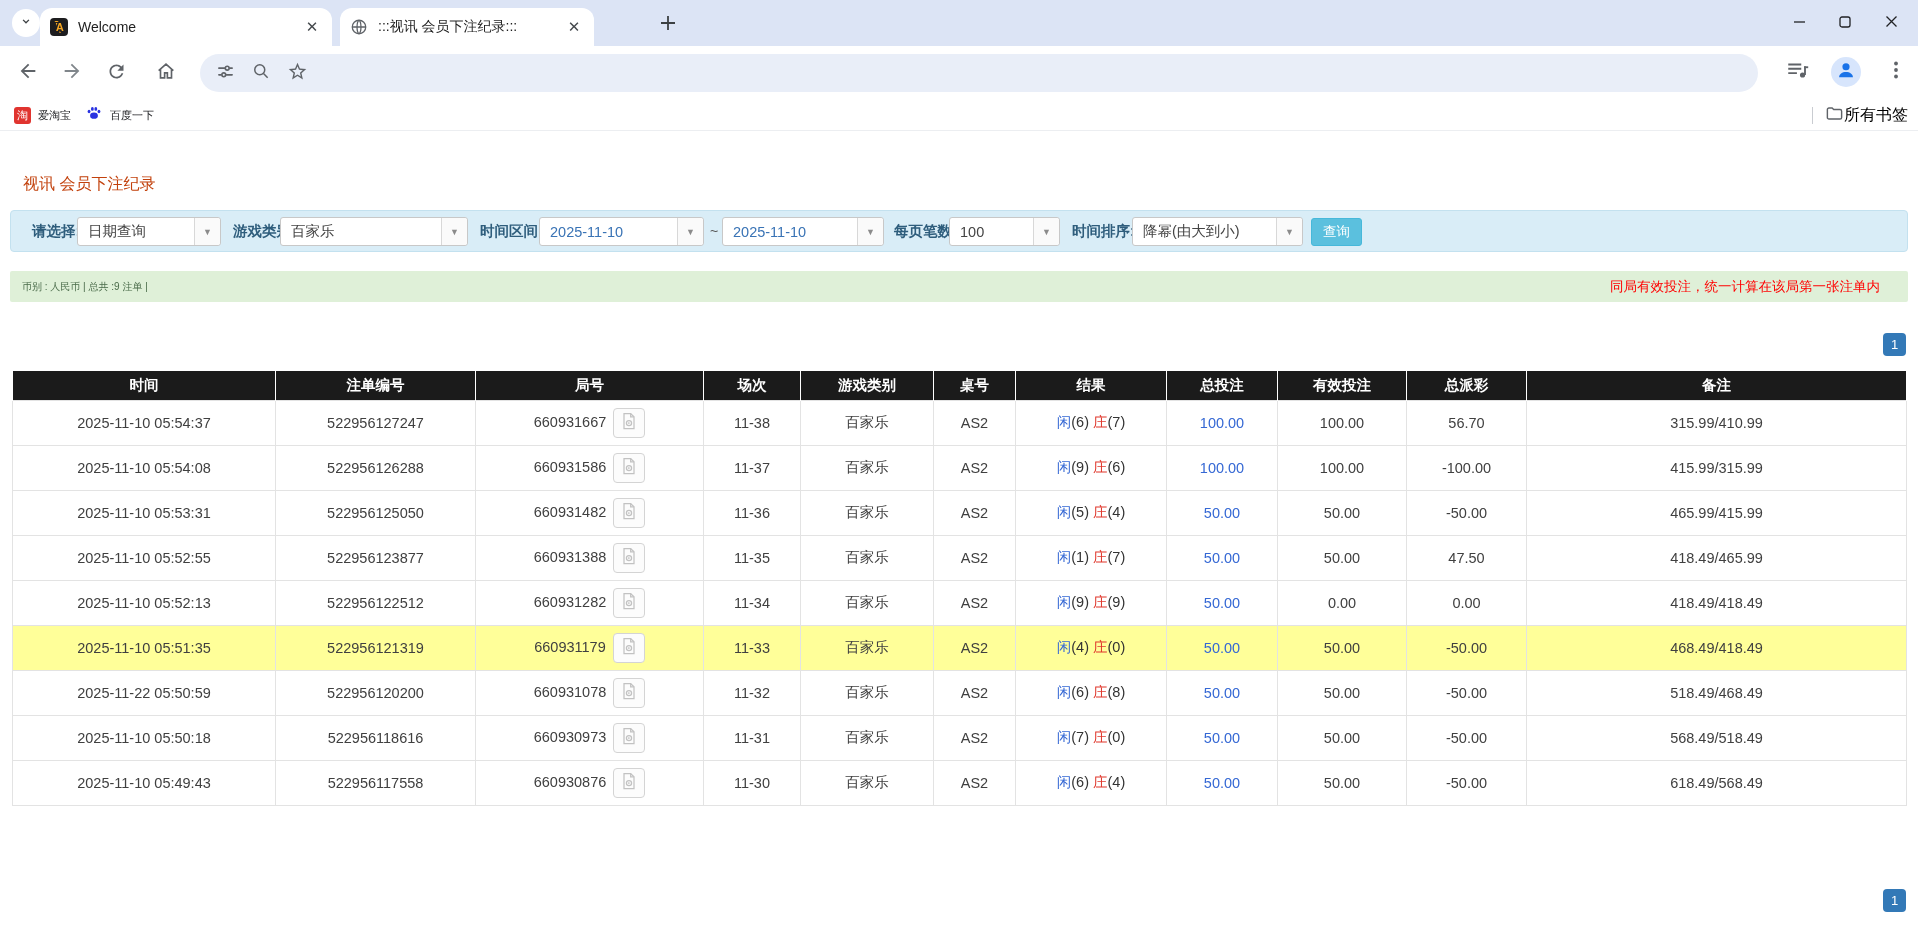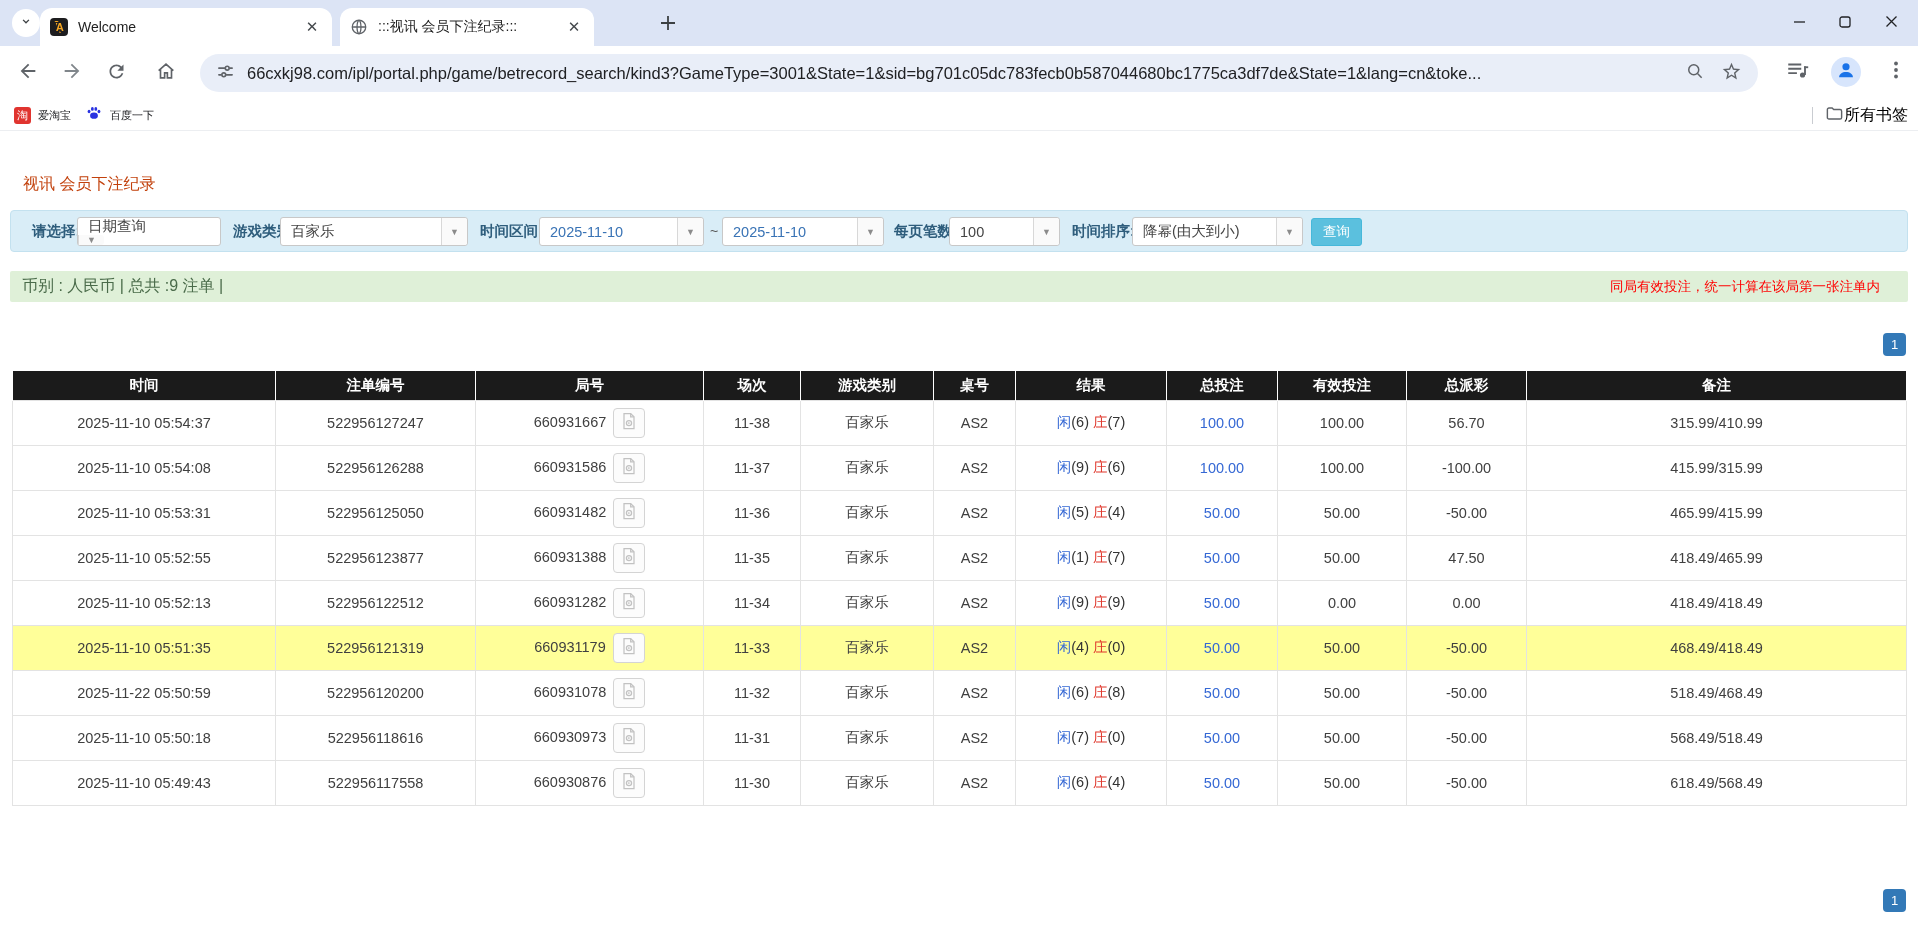--- a/index.html
+++ b/index.html
@@ -57,21 +57,21 @@
   .sel-text { flex:1; display:flex; align-items:center; padding-left:10px; font-size:14.5px; color:#444; white-space:nowrap; overflow:hidden; }
   .sel.date .sel-text { color:#3973b5; }
   .sel-arrow { width:26px; border-left:1px solid #d8d8d8; background:#fafafa; display:flex; align-items:center; justify-content:center;
     color:#8b8b8b; font-size:9px; border-radius:0 3px 3px 0; }
   .tilde { position:absolute; left:699px; top:50%; transform:translateY(-50%); color:#555; font-size:14px; }
   .search-btn { position:absolute; left:1300px; top:7px; height:28px; padding:0 11px; background:#5bc0de; color:#fff;
     border:1px solid #46b8da; border-radius:3px; font-size:13.5px; font-family:inherit; cursor:pointer; }
 
   .infobar { position:absolute; left:10px; top:140px; width:1898px; height:31px; background:#dff0d8; border-radius:2px;
     display:flex; align-items:center; justify-content:space-between; padding:0 28px 0 12px; }
-  .infobar .ltxt { font-size:16px; color:#4a6b4a; }
+  .infobar .ltxt { font-size:10px; color:#4a6b4a; }
   .infobar .rtxt { font-size:13.5px; color:#ff0000; }
 
   .page-badge { position:absolute; width:23px; height:23px; background:#3379b7; border-radius:4px; color:#fff;
     font-size:13px; display:flex; align-items:center; justify-content:center; cursor:pointer; }
   .badge-top { left:1883px; top:202px; }
   .badge-bottom { left:1883px; top:758px; }
 
   table.records { position:absolute; left:12px; top:240px; width:1894px; border-collapse:collapse; table-layout:fixed; }
   table.records th { background:#1b1b1b; color:#fff; font-size:14.5px; font-weight:bold; height:29px;
     border:1px solid #fff; border-top:none; border-bottom:none; padding:0; }
@@ -169,21 +169,20 @@
     <span>
       <svg width="19" height="19" viewBox="0 0 20 20" fill="none" stroke="#5f6368" stroke-width="1.7" stroke-linecap="round">
           <line x1="3" y1="6.5" x2="9" y2="6.5"></line>
           <circle cx="11.8" cy="6.5" r="2"></circle>
           <line x1="14.6" y1="6.5" x2="17" y2="6.5"></line>
           <line x1="3" y1="13.5" x2="5.4" y2="13.5"></line>
           <circle cx="8.2" cy="13.5" r="2"></circle>
           <line x1="11" y1="13.5" x2="17" y2="13.5"></line>
         </svg>
     </span>
-    <span class="url">66cxkj98.com/ipl/portal.php/game/betrecord_search/kind3?GameType=3001&amp;State=1&amp;sid=bg701c05dc783fecb0b587044680bc1775ca3df7de&amp;State=1&amp;lang=cn&amp;toke...</span>
     <span class="omni-ic">
       <svg width="20" height="20" viewBox="0 0 24 24" fill="none" stroke="#5f6368" stroke-width="1.8">
           <circle cx="10.5" cy="10.5" r="6"></circle>
           <line x1="15" y1="15" x2="20" y2="20"></line>
         </svg>
     </span>
     <span class="omni-ic">
       <svg width="21" height="21" viewBox="0 0 24 24" fill="#5f6368">
           <path d="M22 9.24l-7.19-.62L12 2 9.19 8.63 2 9.24l5.46 4.73L5.82 21 12 17.27 18.18 21l-1.63-7.03L22 9.24zM12 15.4l-3.76 2.27 1-4.28-3.32-2.88 4.38-.38L12 6.1l1.71 4.04 4.38.38-3.32 2.88 1 4.28L12 15.4z"></path>
         </svg>
@@ -245,21 +244,21 @@
     </span>
     <span class="lbl">所有书签</span>
   </div>
 </div>
 
 <div class="content">
   <h1 class="page-title">视讯 会员下注纪录</h1>
 
   <div class="filterbar">
     <span class="f-label" style="left:21px;">请选择:</span>
-    <div class="sel" style="left:66px; width:144px;flex-direction:column;">
+    <div class="sel" style="left:66px; width:144px;">
       <span class="sel-text">日期查询</span>
       <span class="sel-arrow">▼</span>
     </div>
 
     <span class="f-label" style="left:222px;">游戏类别</span>
     <div class="sel" style="left:269px; width:188px;">
       <span class="sel-text">百家乐</span>
       <span class="sel-arrow">▼</span>
     </div>
 

